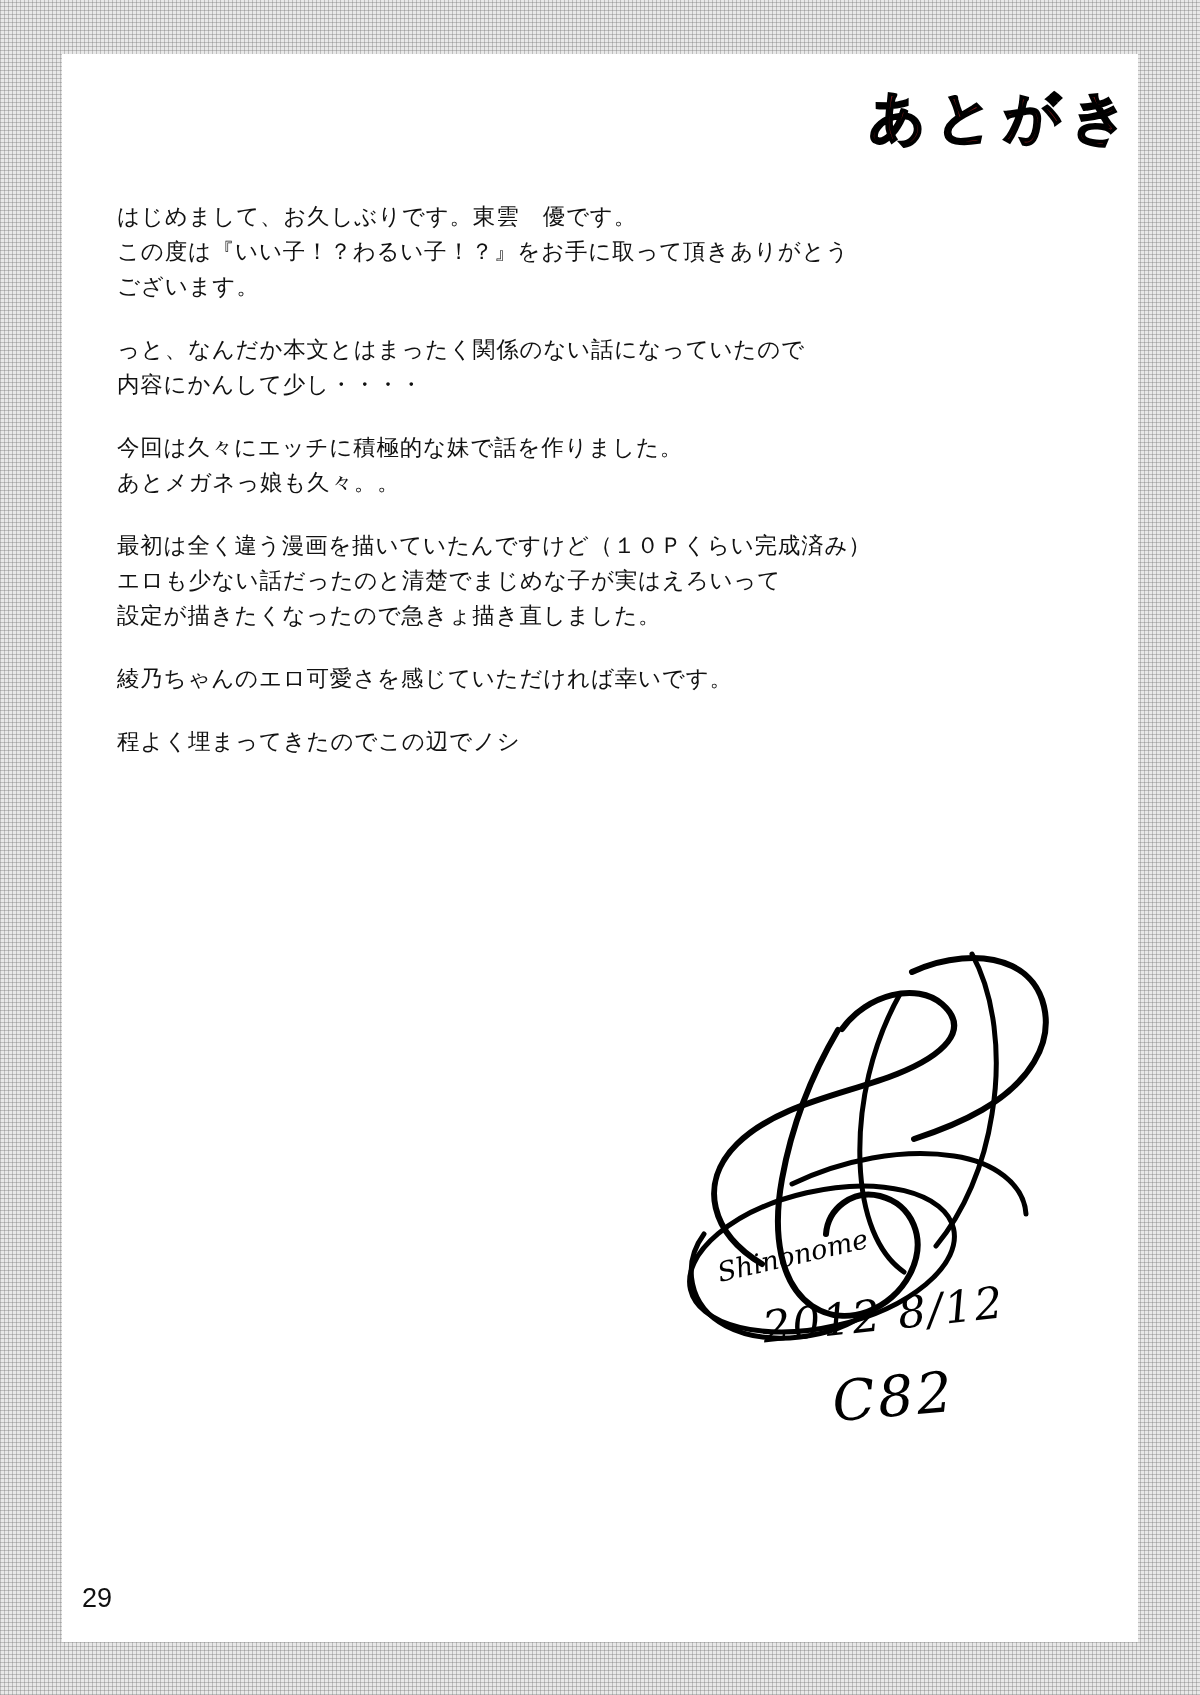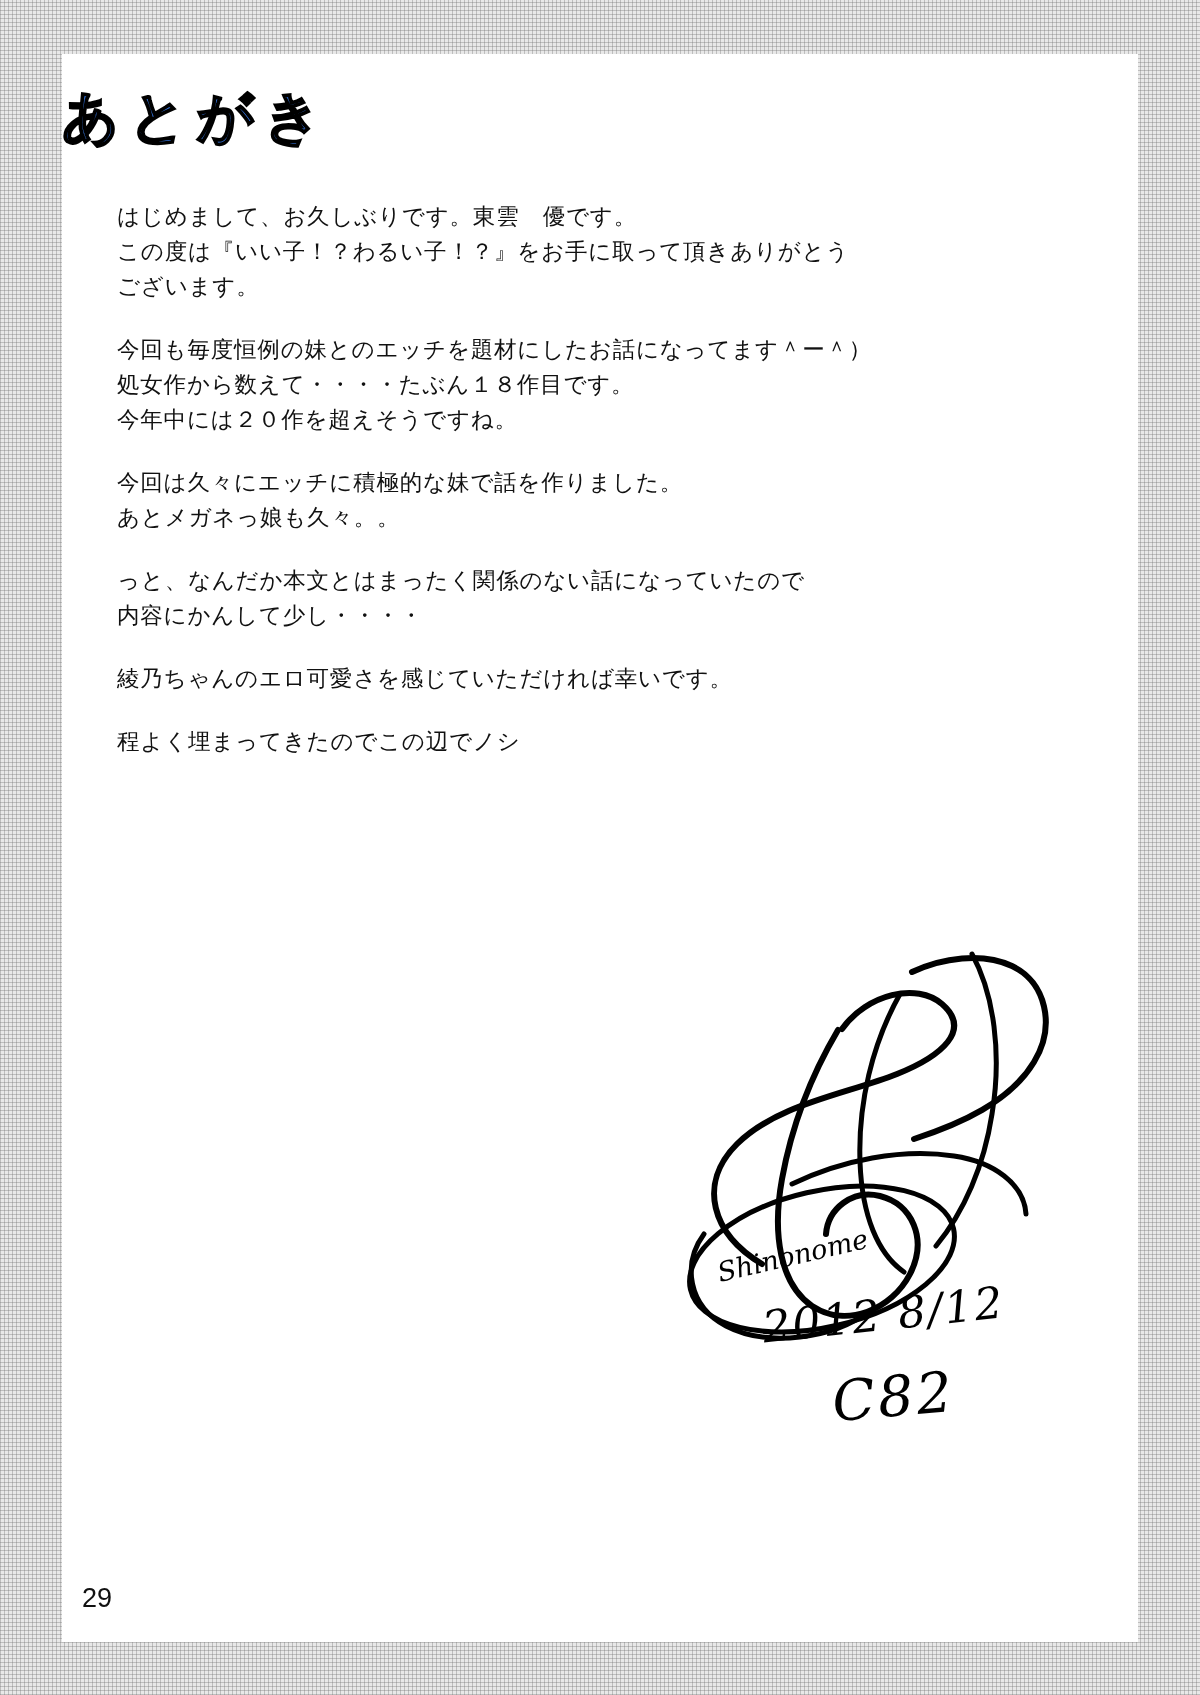--- a/index.html
+++ b/index.html
@@ -35,26 +35,26 @@
     height: 1588px;
     background: #ffffff;
     box-sizing: border-box;
   }
 
   .afterword-title {
     position: absolute;
     left: 0;
     top: 26px;
     width: 100%;
-    text-align: left;
+    text-align: right;
     font-family: "DejaVu Sans", sans-serif;
     font-weight: bold;
     font-size: 56px;
     letter-spacing: 10px;
-    color: #3b82f6;
+    color: #7f1d1d;
     -webkit-text-stroke: 2px #000;
   }
 
   .body-text {
     position: absolute;
     left: 55px;
     top: 145px;
     width: 960px;
     font-size: 22.5px;
     line-height: 35px;
@@ -116,27 +116,27 @@
 
 <div class="page">
   <div class="paper">
 
     <div class="afterword-title">あとがき</div>
 
     <div class="body-text">
       <p class="para">はじめまして、お久しぶりです。東雲　優です。
 この度は『いい子！？わるい子！？』をお手に取って頂きありがとう
 ございます。</p>
-      <p class="para">今回も毎度恒例の妹とのエッチを題材にしたお話になってます＾ー＾）
-処女作から数えて・・・・たぶん１８作目です。
-今年中には２０作を超えそうですね。</p>
+      <p class="para">っと、なんだか本文とはまったく関係のない話になっていたので
+内容にかんして少し・・・・</p>
       <p class="para">今回は久々にエッチに積極的な妹で話を作りました。
 あとメガネっ娘も久々。。</p>
-      <p class="para">っと、なんだか本文とはまったく関係のない話になっていたので
-内容にかんして少し・・・・</p>
+      <p class="para">最初は全く違う漫画を描いていたんですけど（１０Ｐくらい完成済み）
+エロも少ない話だったのと清楚でまじめな子が実はえろいって
+設定が描きたくなったので急きょ描き直しました。</p>
       <p class="para">綾乃ちゃんのエロ可愛さを感じていただければ幸いです。</p>
       <p class="para">程よく埋まってきたのでこの辺でノシ</p>
     </div>
 
     <div class="signature">
       <svg width="470" height="540" viewBox="0 0 470 540" fill="none" xmlns="http://www.w3.org/2000/svg">
 
         <path d="M120 330 C70 300 55 250 95 210 C135 170 205 160 255 140 C300 122 330 96 300 70 C275 48 225 60 200 95" stroke="#000" stroke-width="6" stroke-linecap="round" fill="none"></path>
         <path d="M196 96 C170 140 150 190 140 245 C130 300 138 350 170 372 C205 395 250 375 268 340 C286 305 270 270 238 262 C210 255 186 275 184 300" stroke="#000" stroke-width="6" stroke-linecap="round" fill="none"></path>
         <path d="M270 38 C300 24 340 18 370 32 C404 48 414 92 392 128 C368 168 318 190 272 205" stroke="#000" stroke-width="6" stroke-linecap="round" fill="none"></path>

